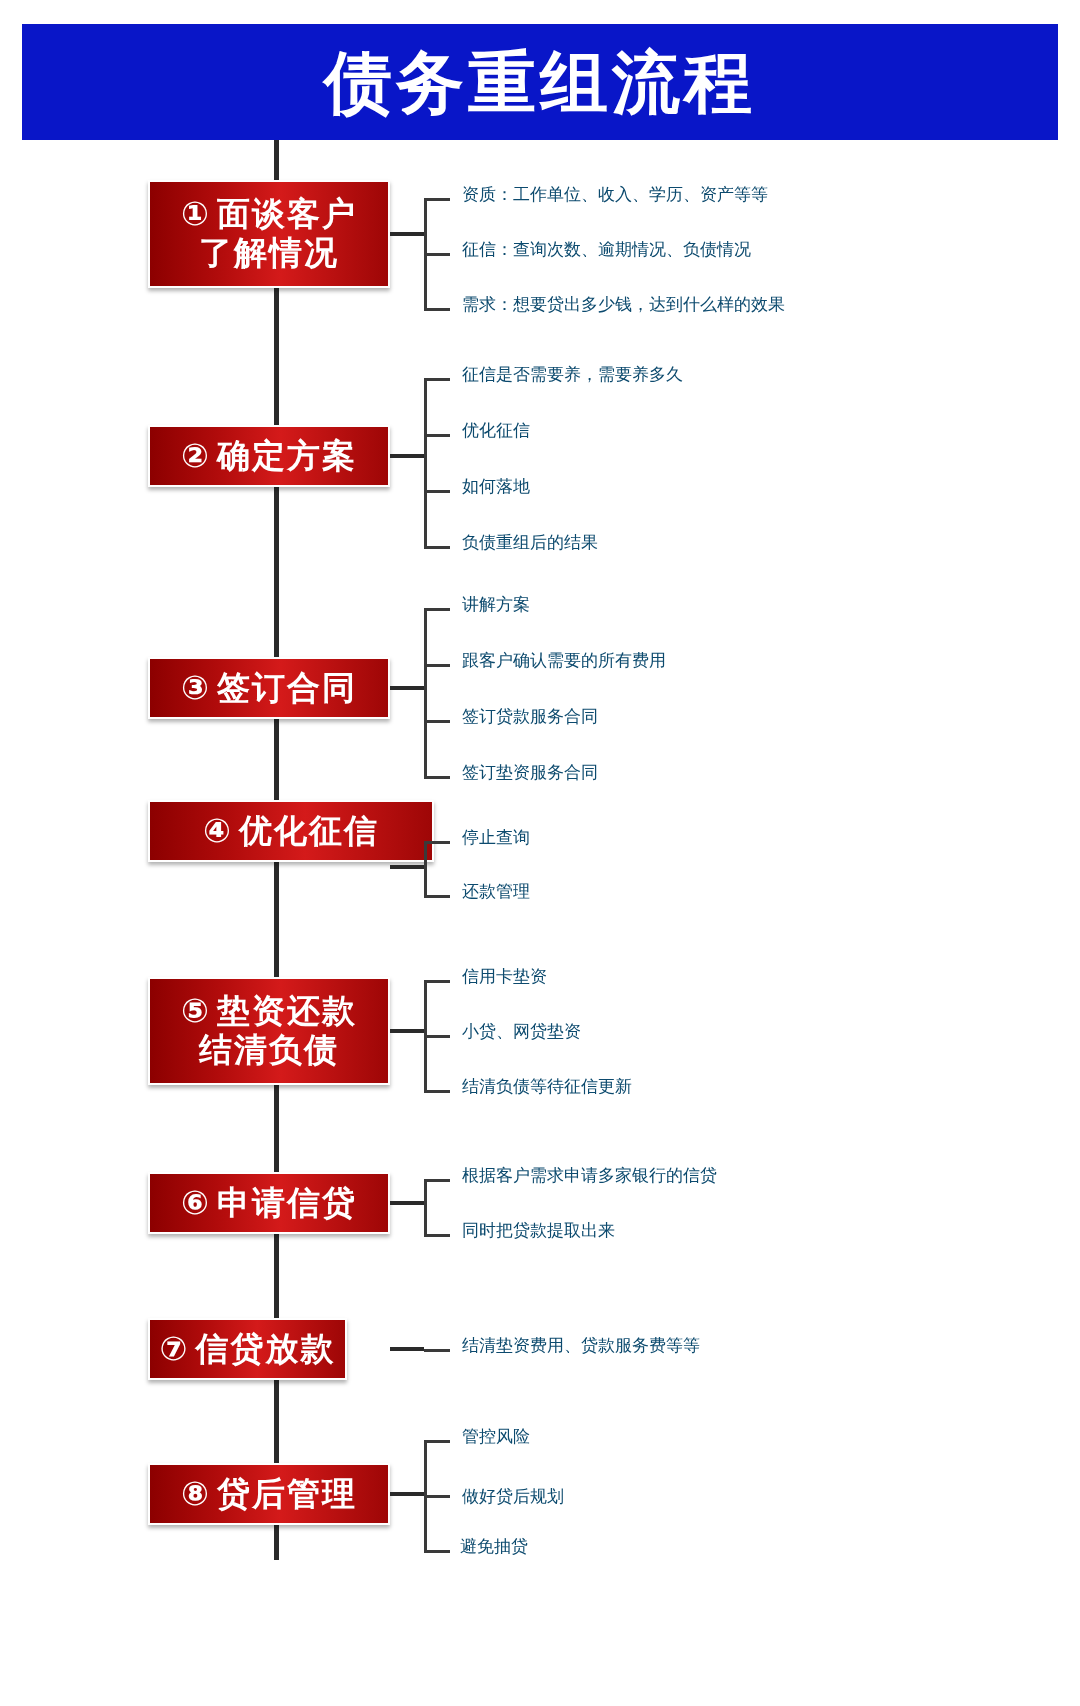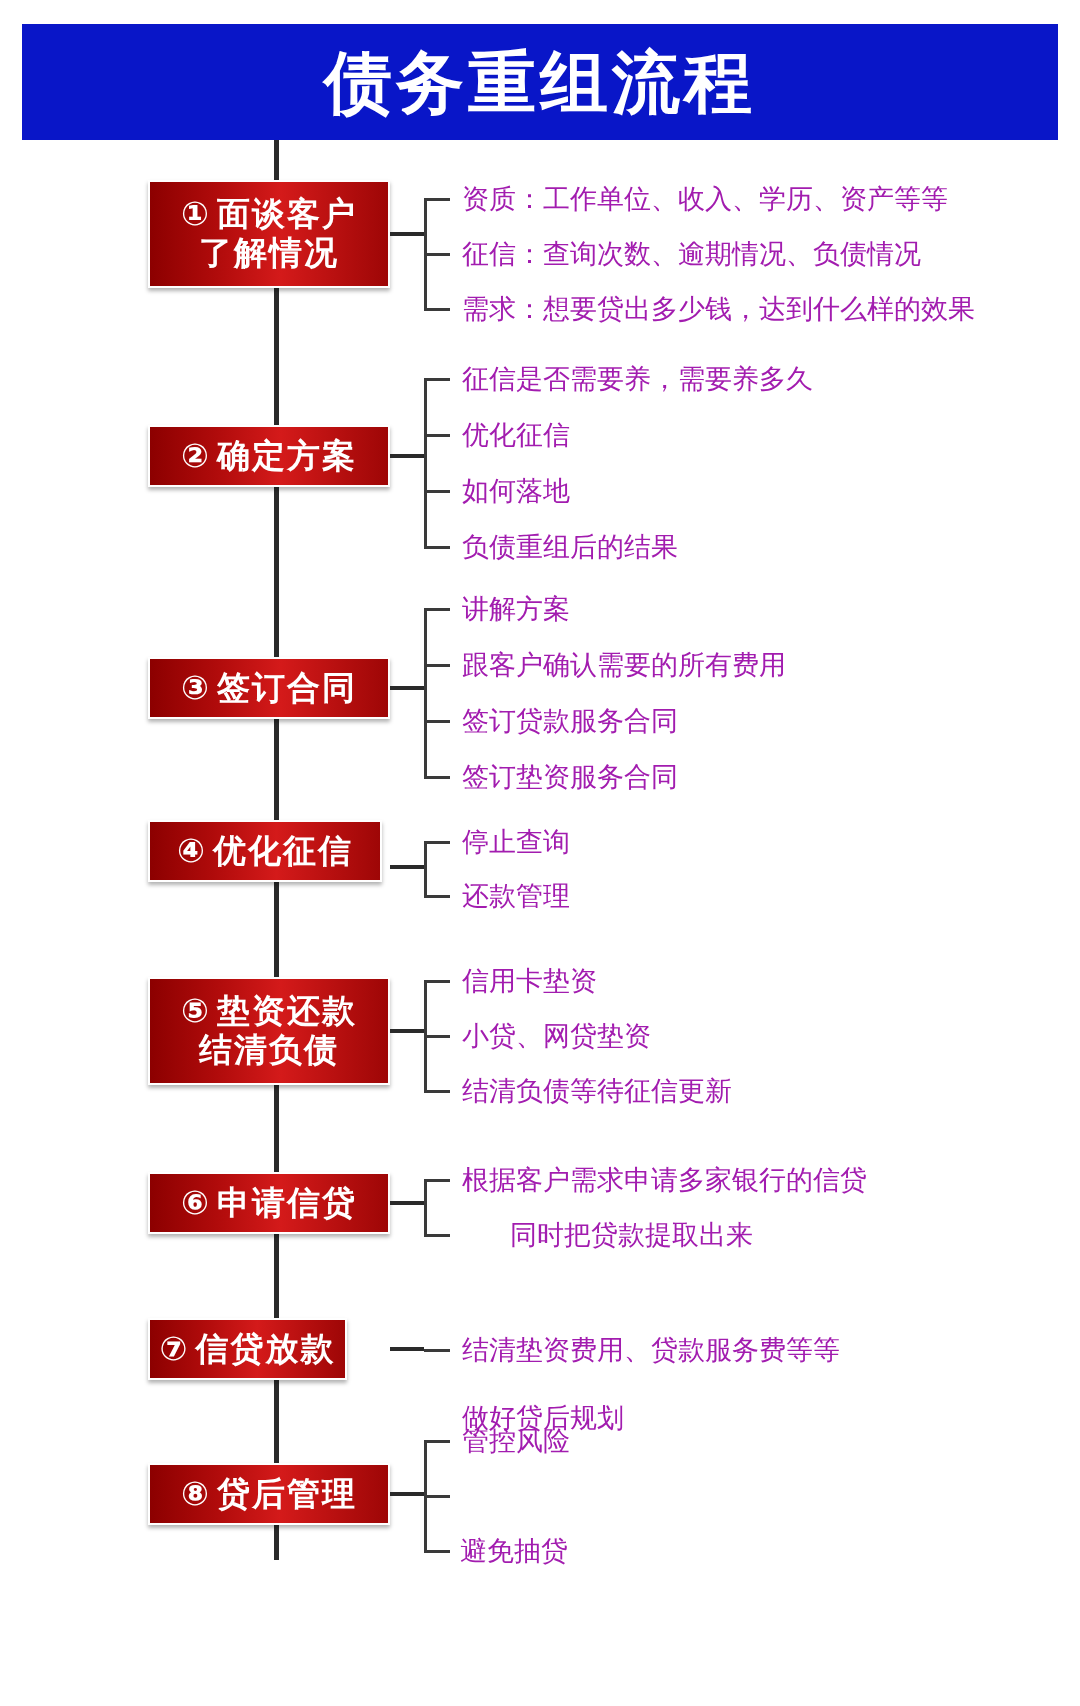--- a/index.html
+++ b/index.html
@@ -93,22 +93,22 @@
     border-left: 3px solid #3a3a3a;
   }
   .branch-line {
     position: absolute;
     height: 3px;
     width: 22px;
     background: #3a3a3a;
   }
   .detail-text {
     position: absolute;
-    font-size: 27px;
-    color: #a21caf;
+    font-size: 17px;
+    color: #0c4a6e;
     white-space: nowrap;
     line-height: 1;
     font-family: "Liberation Sans", "DejaVu Sans", sans-serif;
   }
 </style>
 </head>
 <body>
 
 <div class="title-banner">
   <div class="title-text">债务重组流程</div>
@@ -155,21 +155,21 @@
       <div class="branch-line" style="left: 424px; top: 608px; width: 26px;"></div>
       <div class="detail-text" style="left: 462px; top: 596px;">讲解方案</div>
       <div class="branch-line" style="left: 424px; top: 664px; width: 26px;"></div>
       <div class="detail-text" style="left: 462px; top: 652px;">跟客户确认需要的所有费用</div>
       <div class="branch-line" style="left: 424px; top: 720px; width: 26px;"></div>
       <div class="detail-text" style="left: 462px; top: 708px;">签订贷款服务合同</div>
       <div class="branch-line" style="left: 424px; top: 776px; width: 26px;"></div>
       <div class="detail-text" style="left: 462px; top: 764px;">签订垫资服务合同</div>
     </div>
     <div class="step-row" style="top: 0px;">
-      <div class="step-box" style="top: 820px; width: 234px; height: 62px;">
+      <div class="step-box" style="top: 800px; width: 286px; height: 62px;">
         <div class="lbl-line"><span class="num">④</span><span>优化征信</span></div>
       </div>
       <div class="stub-left" style="left: 390px; top: 865px; width: 34px;"></div>
       <div class="bracket" style="left: 424px; top: 842px; height: 54px;"></div>
       <div class="branch-line" style="left: 424px; top: 841px; width: 26px;"></div>
       <div class="detail-text" style="left: 462px; top: 829px;">停止查询</div>
       <div class="branch-line" style="left: 424px; top: 895px; width: 26px;"></div>
       <div class="detail-text" style="left: 462px; top: 883px;">还款管理</div>
     </div>
     <div class="step-row" style="top: 0px;">
@@ -188,36 +188,36 @@
     </div>
     <div class="step-row" style="top: 0px;">
       <div class="step-box" style="top: 1172px; width: 242px; height: 62px;">
         <div class="lbl-line"><span class="num">⑥</span><span>申请信贷</span></div>
       </div>
       <div class="stub-left" style="left: 390px; top: 1201px; width: 34px;"></div>
       <div class="bracket" style="left: 424px; top: 1180px; height: 55px;"></div>
       <div class="branch-line" style="left: 424px; top: 1179px; width: 26px;"></div>
       <div class="detail-text" style="left: 462px; top: 1167px;">根据客户需求申请多家银行的信贷</div>
       <div class="branch-line" style="left: 424px; top: 1234px; width: 26px;"></div>
-      <div class="detail-text" style="left: 462px; top: 1222px; margin-left: 48px;">同时把贷款提取出来</div>
+      <div class="detail-text" style="left: 462px; top: 1222px;">同时把贷款提取出来</div>
     </div>
     <div class="step-row" style="top: 0px;">
       <div class="step-box" style="top: 1318px; width: 199px; height: 62px;">
         <div class="lbl-line"><span class="num">⑦</span><span>信贷放款</span></div>
       </div>
       <div class="stub-left" style="left: 390px; top: 1347px; width: 34px;"></div>
       <div class="branch-line" style="left: 424px; top: 1349px; width: 26px;"></div>
       <div class="detail-text" style="left: 462px; top: 1337px;">结清垫资费用、贷款服务费等等</div>
     </div>
     <div class="step-row" style="top: 0px;">
       <div class="step-box" style="top: 1463px; width: 242px; height: 62px;">
         <div class="lbl-line"><span class="num">⑧</span><span>贷后管理</span></div>
       </div>
       <div class="stub-left" style="left: 390px; top: 1492px; width: 34px;"></div>
       <div class="bracket" style="left: 424px; top: 1441px; height: 110px;"></div>
       <div class="branch-line" style="left: 424px; top: 1440px; width: 26px;"></div>
       <div class="detail-text" style="left: 462px; top: 1428px;">管控风险</div>
       <div class="branch-line" style="left: 424px; top: 1495px; width: 26px;"></div>
-      <div class="detail-text" style="left: 462px; top: 1405px;">做好贷后规划</div>
+      <div class="detail-text" style="left: 462px; top: 1488px;">做好贷后规划</div>
       <div class="branch-line" style="left: 424px; top: 1550px; width: 26px;"></div>
       <div class="detail-text" style="left: 460px; top: 1538px;">避免抽贷</div>
     </div>
   </div>
 
 </body></html>

